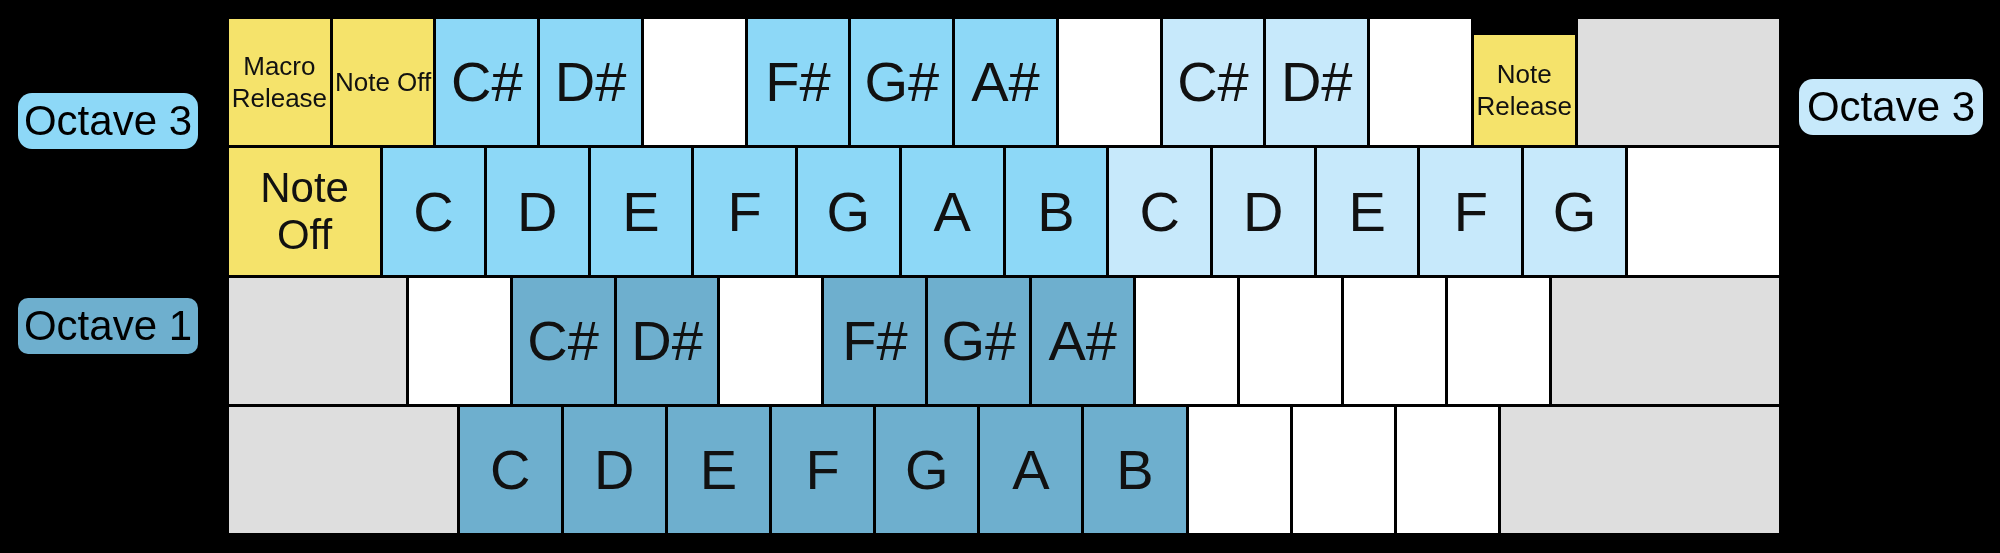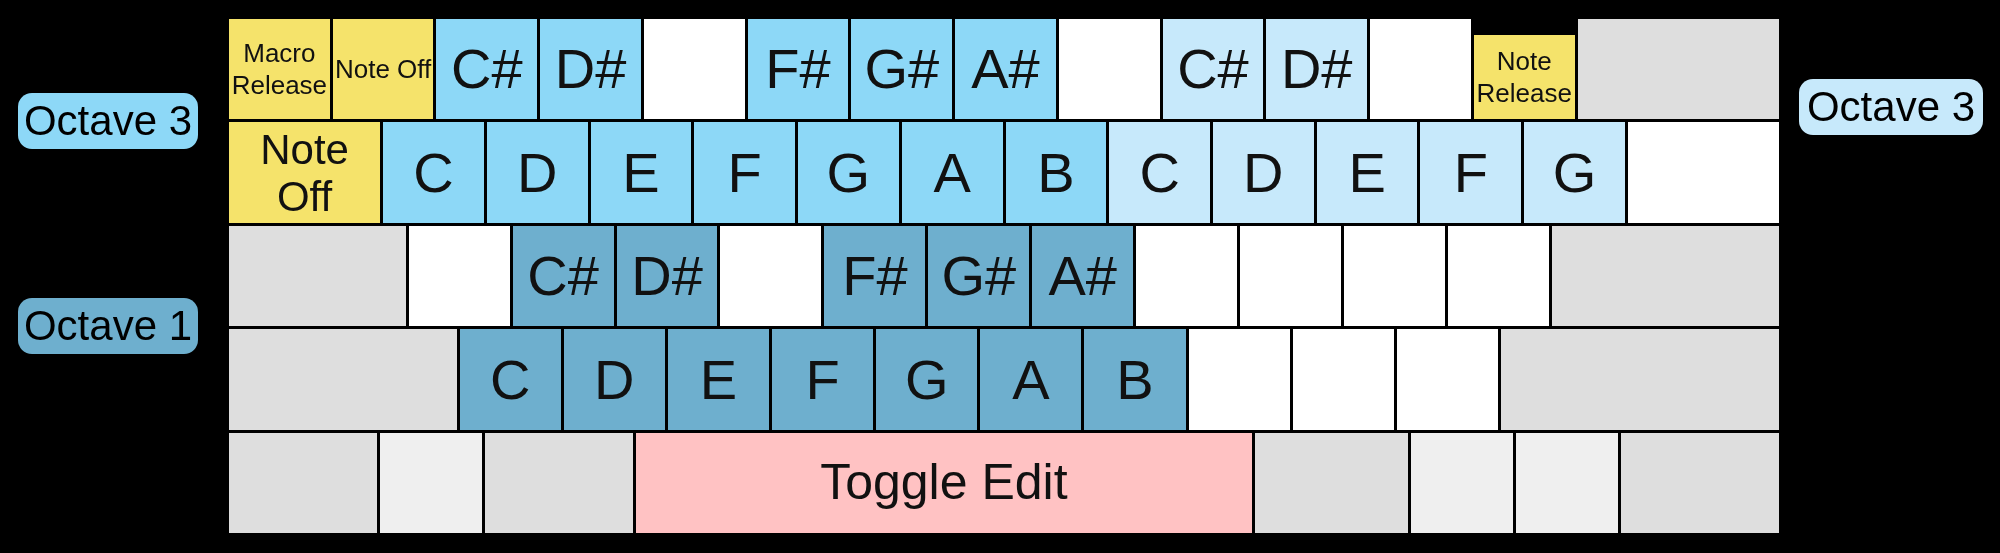--- a/index.html
+++ b/index.html
@@ -68,21 +68,21 @@
   }
   .pill-octave2 { left: 18px;   top: 93px;  width: 180px; }
   .pill-octave1 { left: 18px;   top: 298px; width: 180px; }
   .pill-octave3 { left: 1799px; top: 79px;  width: 184px; }
 </style>
 </head>
 <body>
 
 <div class="stage">
   <div class="pill pill-octave2" style="background: rgb(141, 216, 247);">Octave 3</div>
-  <div class="pill pill-octave1" style="background: rgb(110, 175, 206);">Octave 1</div>
+  <div class="pill pill-octave1" style="background: rgb(110, 175, 206); border-radius: 10px;">Octave 1</div>
   <div class="pill pill-octave3" style="background: rgb(199, 233, 251);">Octave 3</div>
 
   <div class="keyboard" id="keyboard">
       <div class="kb-row">
         <div class="key c-macro size-s" style="flex-grow: 1;">Macro Release</div>
         <div class="key c-macro size-s" style="flex-grow: 1;">Note Off</div>
         <div class="key c-octave2 size-note" style="flex-grow: 1;">C#</div>
         <div class="key c-octave2 size-note" style="flex-grow: 1;">D#</div>
         <div class="key c-unmapped" style="flex-grow: 1;"></div>
         <div class="key c-octave2 size-note" style="flex-grow: 1;">F#</div>
@@ -133,24 +133,14 @@
         <div class="key c-octave1 size-note" style="flex-grow: 1;">E</div>
         <div class="key c-octave1 size-note" style="flex-grow: 1;">F</div>
         <div class="key c-octave1 size-note" style="flex-grow: 1;">G</div>
         <div class="key c-octave1 size-note" style="flex-grow: 1;">A</div>
         <div class="key c-octave1 size-note" style="flex-grow: 1;">B</div>
         <div class="key c-unmapped" style="flex-grow: 1;"></div>
         <div class="key c-unmapped" style="flex-grow: 1;"></div>
         <div class="key c-unmapped" style="flex-grow: 1;"></div>
         <div class="key c-inactive" style="flex-grow: 2.75;"></div>
       </div>
-      <div class="kb-row">
-        <div class="key c-inactive" style="flex-grow: 1.45;"></div>
-        <div class="key c-inactive-light" style="flex-grow: 1;"></div>
-        <div class="key c-inactive" style="flex-grow: 1.45;"></div>
-        <div class="key c-edit size-space" style="flex-grow: 6.05;">Toggle Edit</div>
-        <div class="key c-inactive" style="flex-grow: 1.5;"></div>
-        <div class="key c-inactive-light" style="flex-grow: 1;"></div>
-        <div class="key c-inactive-light" style="flex-grow: 1;"></div>
-        <div class="key c-inactive" style="flex-grow: 1.55;"></div>
-      </div>
     </div>
 </div>
 
 </body></html>

